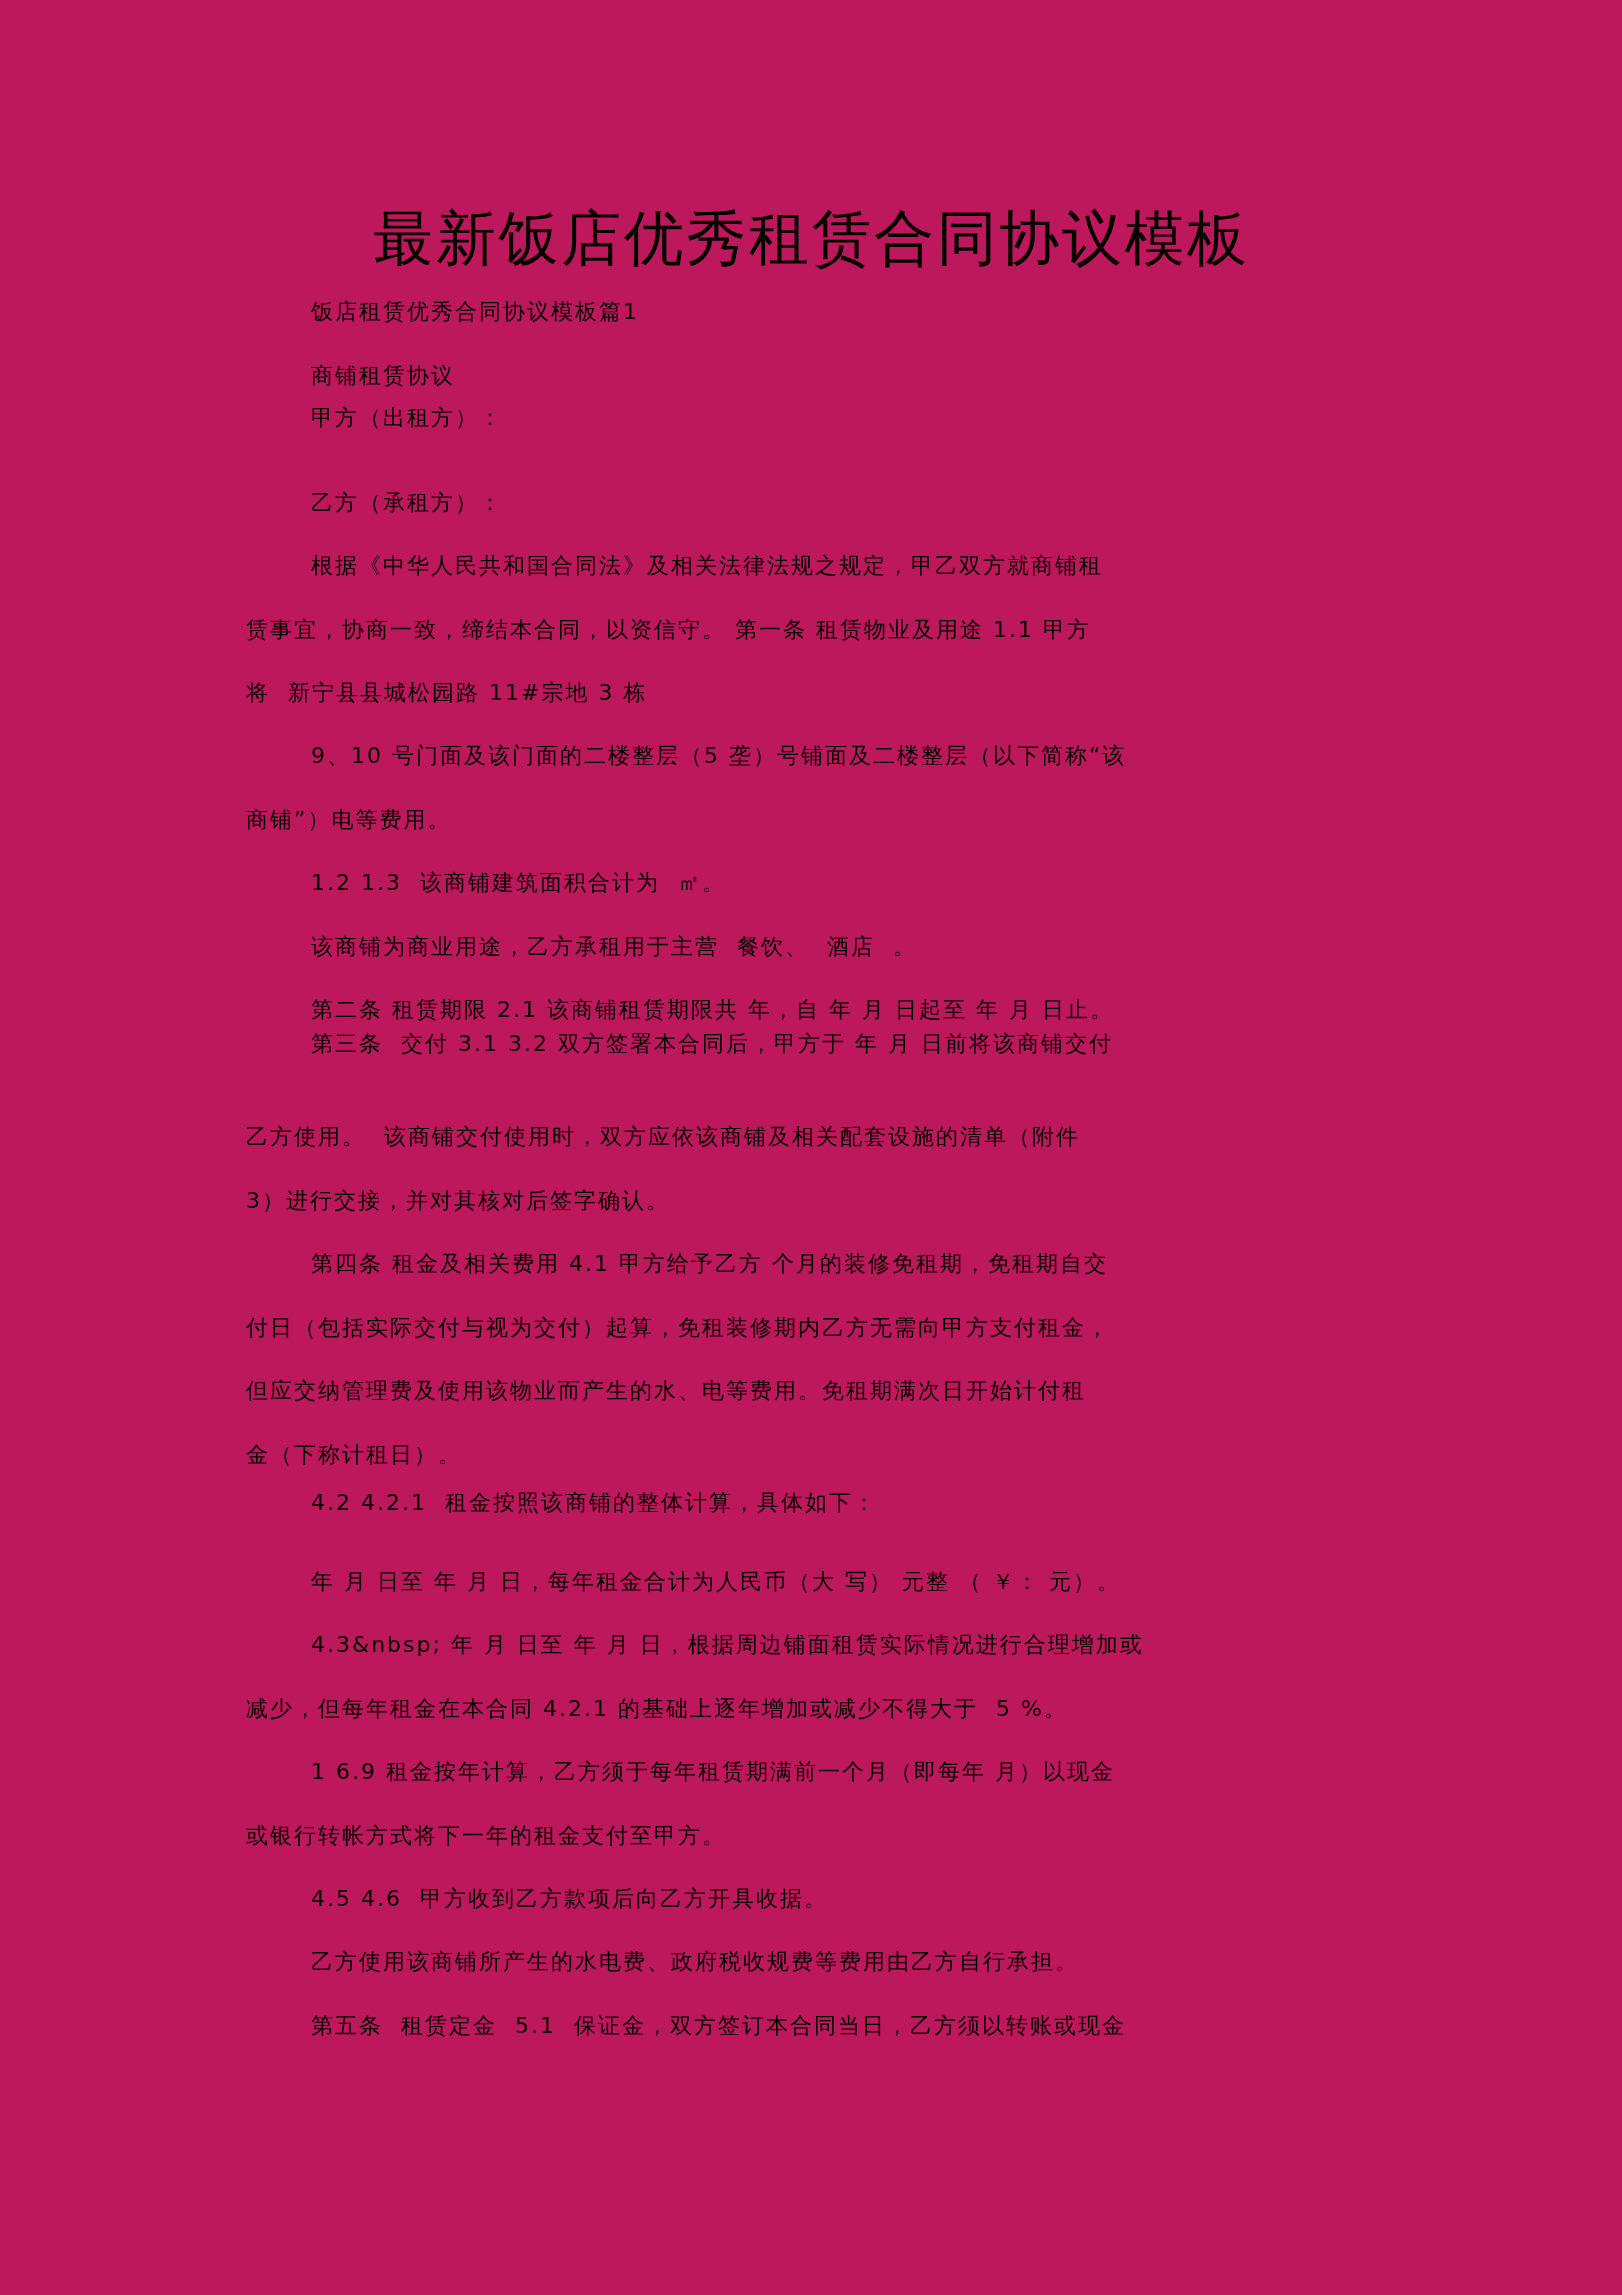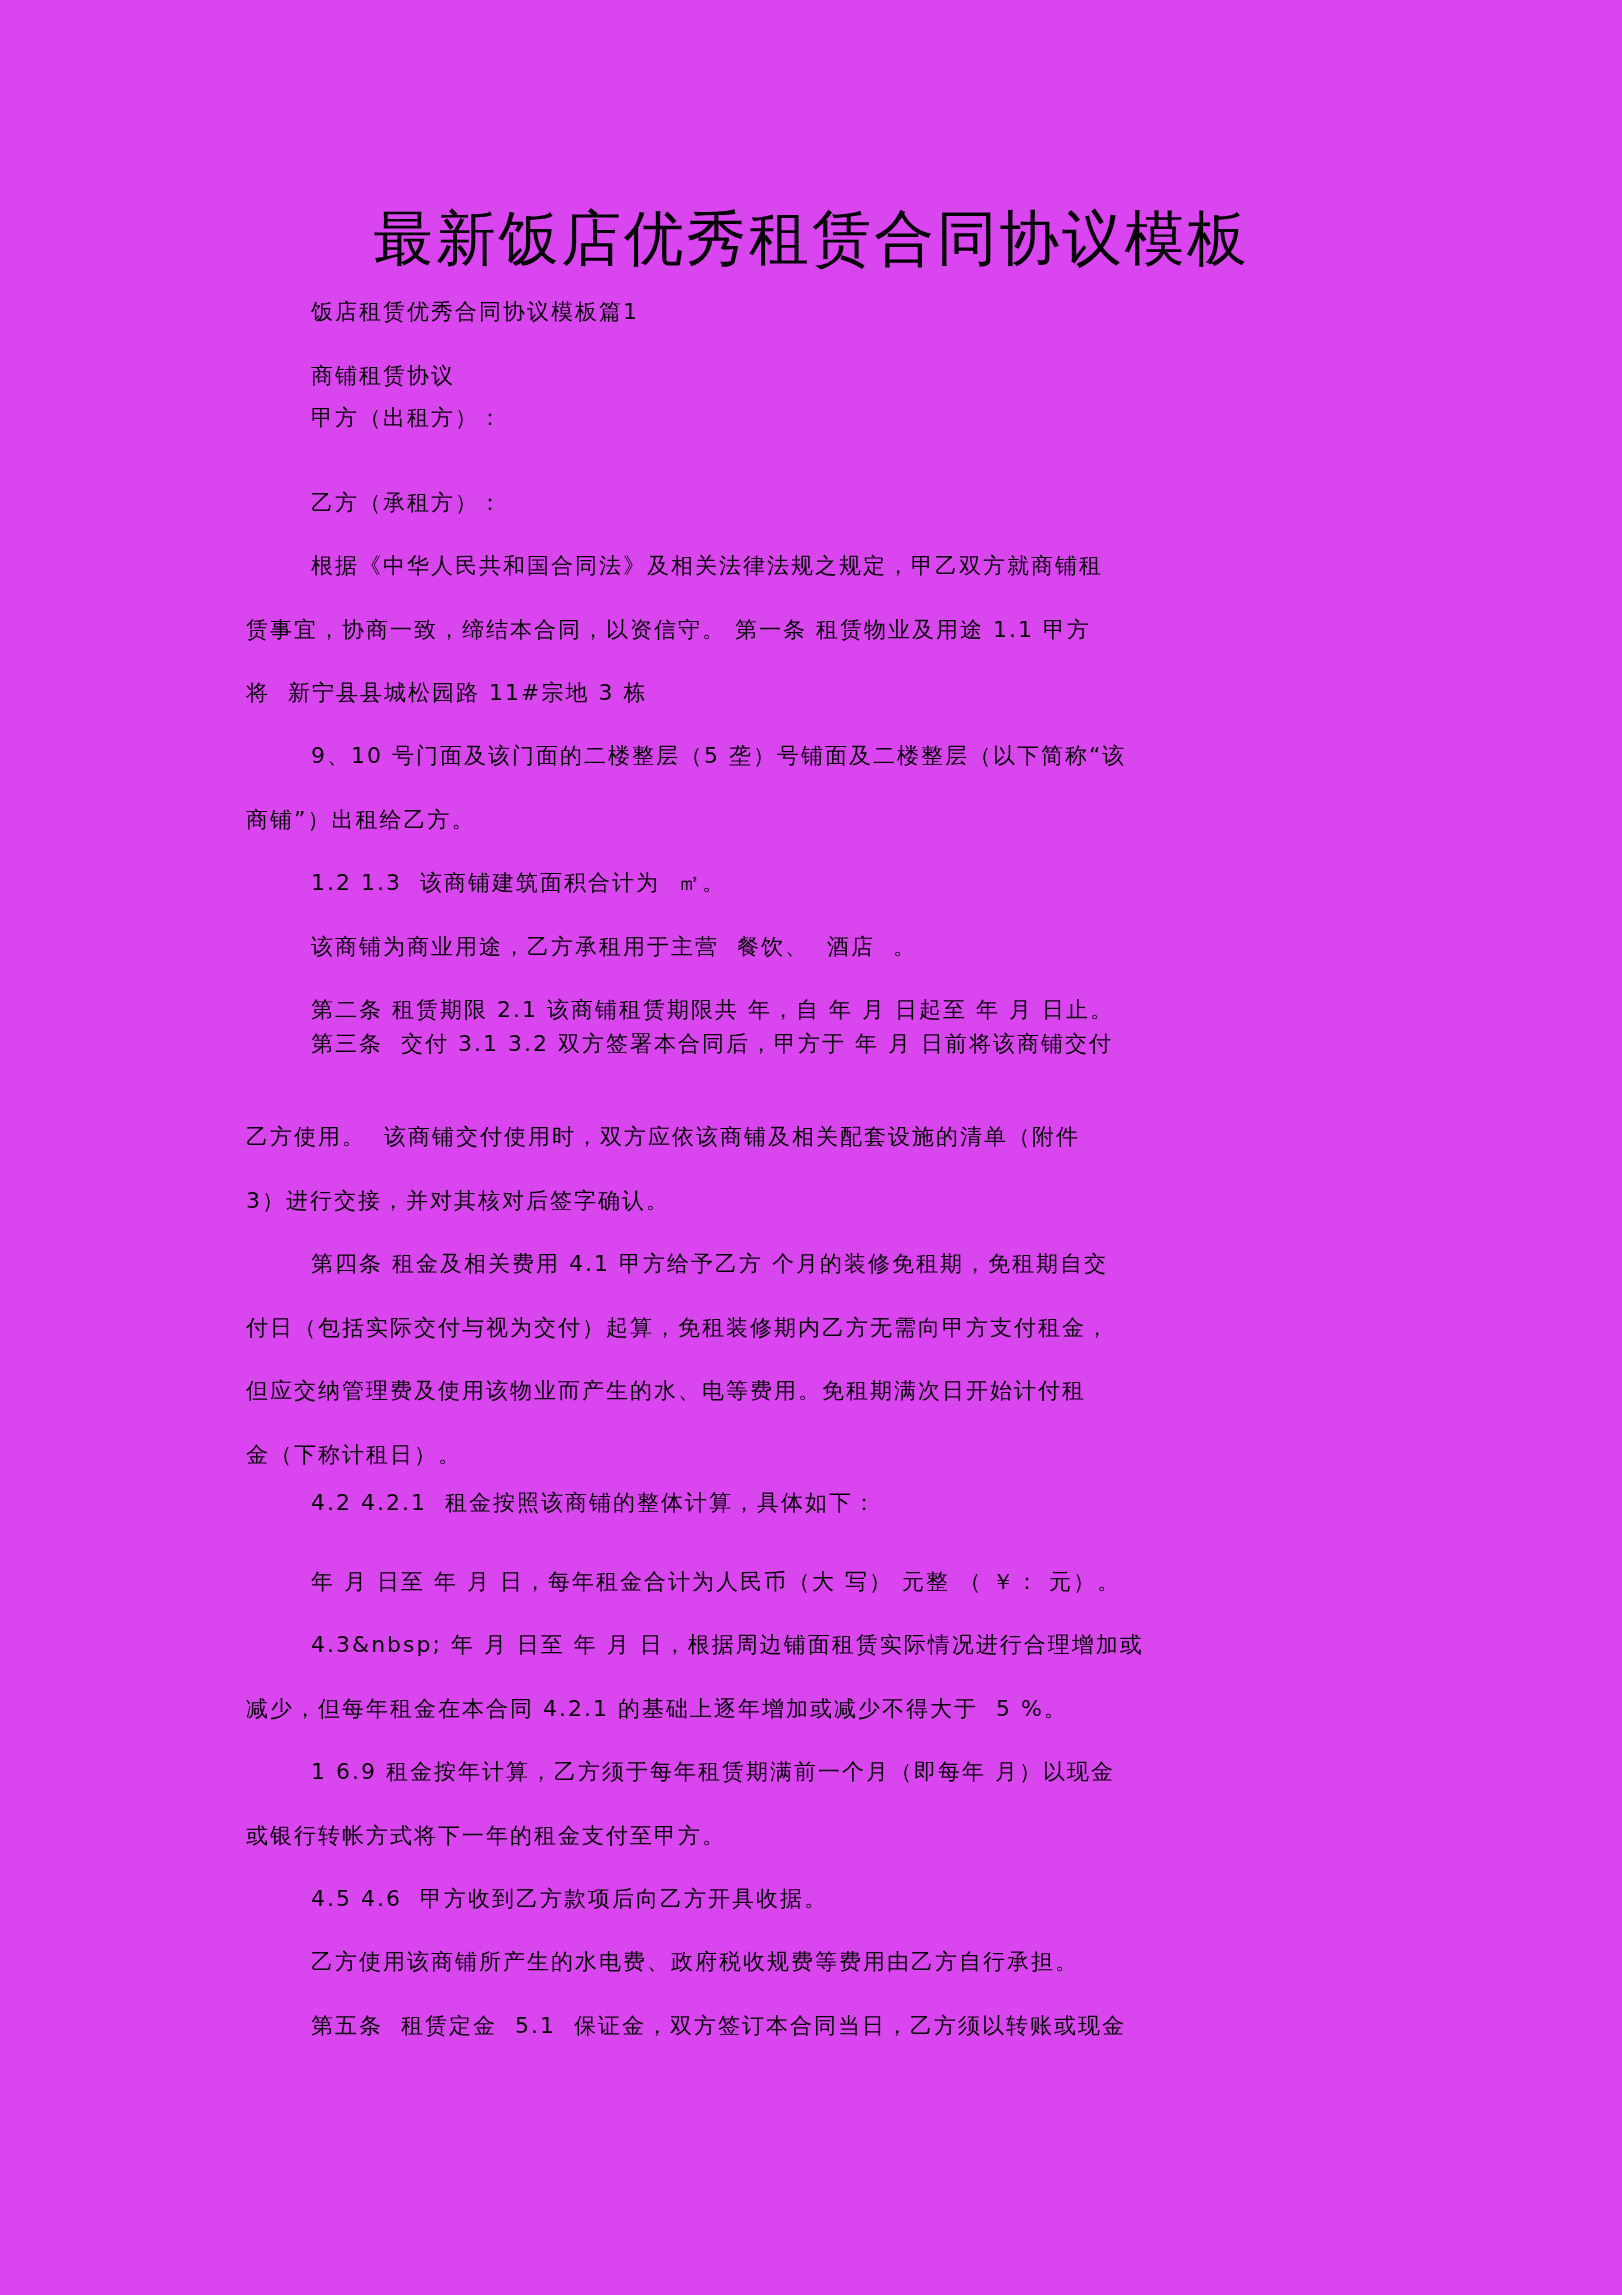--- a/index.html
+++ b/index.html
@@ -13,21 +13,21 @@
     position: relative;
     overflow: hidden;
     color: #000;
     font-family: "DejaVu Serif", "Liberation Serif", serif;
   }
   .page {
     position: absolute;
     left: 0; top: 0;
     width: 1623px;
     height: 2295px;
-    background: #d946ef;
+    background: #be185d;
   }
   .title {
     position: absolute;
     left: 0;
     top: 196px;
     width: 1623px;
     text-align: center;
     font-size: 60px;
     line-height: 85px;
     letter-spacing: 2.6px;
@@ -60,21 +60,21 @@
 
   <div class="body">
     <div class="line indent" style="top:293px">饭店租赁优秀合同协议模板篇1</div>
     <div class="line indent" style="top:357px">商铺租赁协议</div>
     <div class="line indent" style="top:399px">甲方（出租方）：</div>
     <div class="line indent" style="top:484px">乙方（承租方）：</div>
     <div class="line indent" style="top:547px">根据《中华人民共和国合同法》及相关法律法规之规定，甲乙双方就商铺租</div>
     <div class="line" style="top:611px">赁事宜，协商一致，缔结本合同，以资信守。 第一条 租赁物业及用途 1.1 甲方</div>
     <div class="line" style="top:674px">将  新宁县县城松园路 11#宗地 3 栋</div>
     <div class="line indent" style="top:737px">9、10 号门面及该门面的二楼整层（5 垄）号铺面及二楼整层（以下简称“该</div>
-    <div class="line" style="top:801px">商铺”）出租给乙方。</div>
+    <div class="line" style="top:801px">商铺”）电等费用。</div>
     <div class="line indent" style="top:864px">1.2 1.3  该商铺建筑面积合计为  ㎡。</div>
     <div class="line indent" style="top:928px">该商铺为商业用途，乙方承租用于主营  餐饮、  酒店  。</div>
     <div class="line indent" style="top:991px">第二条 租赁期限 2.1 该商铺租赁期限共 年，自 年 月 日起至 年 月 日止。</div>
     <div class="line indent" style="top:1025px">第三条  交付 3.1 3.2 双方签署本合同后，甲方于 年 月 日前将该商铺交付</div>
     <div class="line" style="top:1118px">乙方使用。  该商铺交付使用时，双方应依该商铺及相关配套设施的清单（附件</div>
     <div class="line" style="top:1182px">3）进行交接，并对其核对后签字确认。</div>
     <div class="line indent" style="top:1245px">第四条 租金及相关费用 4.1 甲方给予乙方 个月的装修免租期，免租期自交</div>
     <div class="line" style="top:1309px">付日（包括实际交付与视为交付）起算，免租装修期内乙方无需向甲方支付租金，</div>
     <div class="line" style="top:1372px">但应交纳管理费及使用该物业而产生的水、电等费用。免租期满次日开始计付租</div>
     <div class="line" style="top:1436px">金（下称计租日）。</div>

